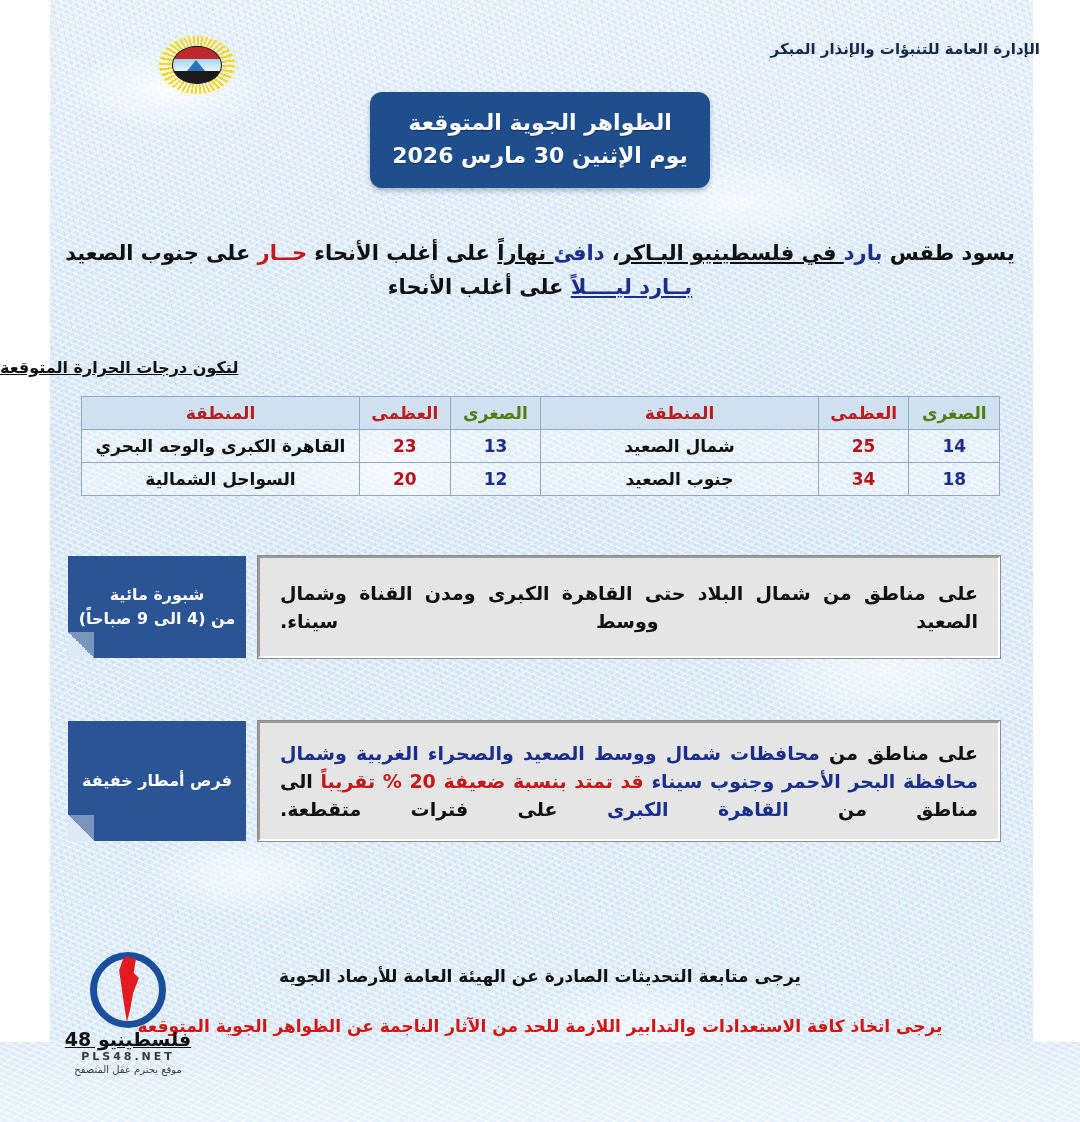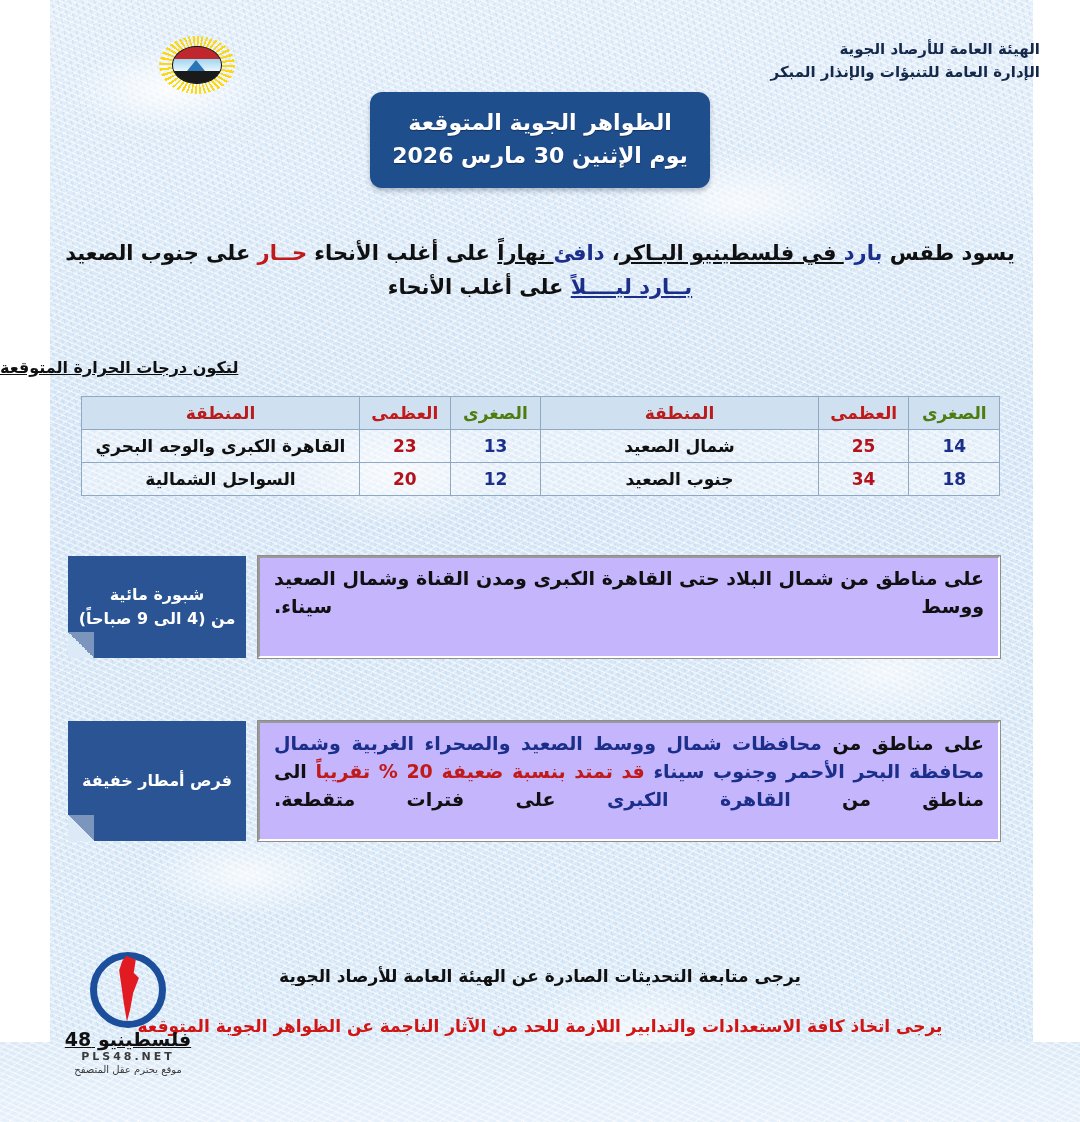--- a/index.html
+++ b/index.html
@@ -204,26 +204,27 @@
     content: "";
     position: absolute;
     left: 0; bottom: 0;
     width: 26px; height: 26px;
     background: linear-gradient(45deg, #dceaf7 50%, rgba(255,255,255,.38) 50%);
   }
 
   .phen-body {
     flex: 1 1 auto;
     order: 1;
-    background: #c4b5fd;
+    background: #e5e5e5;
     border: 2px solid;
     border-color: #9a9a9a #ffffff #ffffff #9a9a9a;
     outline: 1px solid #8e8e8e;
     display: flex;
-    padding: 6px 14px;
+    align-items: center;
+    padding: 6px 20px;
   }
   .phen-text {
     width: 100%;
     text-align: justify;
     text-align-last: justify;
     font-size: 19px;
     font-weight: bold;
     color: #101010;
     line-height: 1.48;
   }
@@ -299,21 +300,20 @@
   <div class="ema-rays"></div>
   <div class="ema-oval">
     <div class="band-red"></div>
     <div class="band-mid"></div>
     <div class="peak"></div>
     <div class="band-black"></div>
   </div>
 </div>
 
 <div class="agency-lines">
-  <div>الهيئة العامة للأرصاد الجوية</div>
   <div>الإدارة العامة للتنبؤات والإنذار المبكر</div>
 </div>
 
 <div class="title-plaque">
   <div class="t-line">الظواهر الجوية المتوقعة</div>
   <div class="t-line">يوم الإثنين 30 مارس 2026</div>
 </div>
 
 <div class="summary">
   <div>

